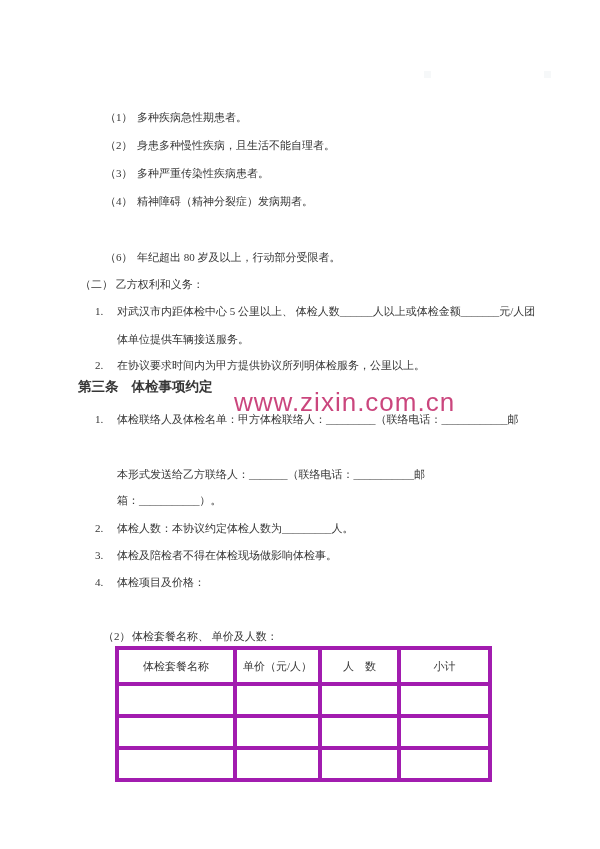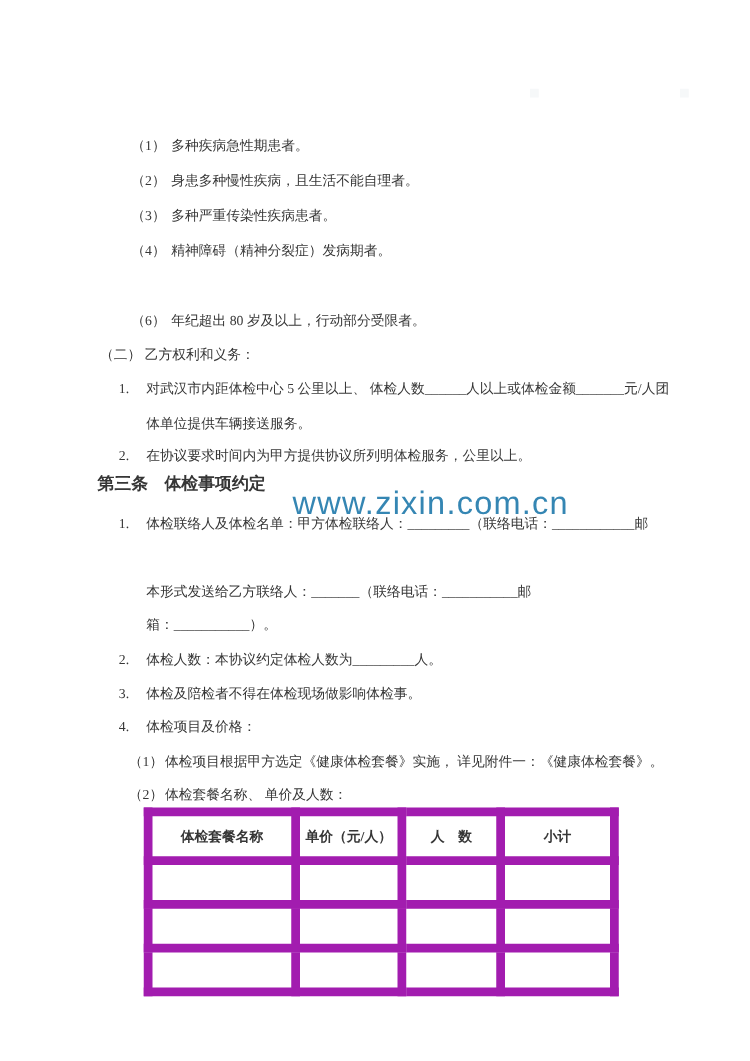--- a/index.html
+++ b/index.html
@@ -11,28 +11,28 @@
   .line {
     position:absolute; white-space:nowrap; font-size:11px; line-height:14px;
     z-index:2; color:#363636;
   }
   .num { display:inline-block; }
   .heading { font-weight:bold; font-size:13.5px; line-height:16px; }
   .heading .title { margin-left:13px; }
   .watermark {
     position:absolute; left:234px; top:387px; z-index:1;
     font-family:"Liberation Sans","DejaVu Sans",sans-serif;
-    font-size:26px; letter-spacing:1px; color:#0369a1; opacity:0.8;
+    font-size:26px; letter-spacing:1px; color:#be185d; opacity:0.8;
   }
   table.pkg {
     position:absolute; left:115px; top:646px; z-index:2;
     border-collapse:collapse; table-layout:fixed;
   }
   .pkg th, .pkg td {
-    border:7px solid #a21caf; font-weight:bold; font-size:11px;
+    border:4px solid #a21caf; font-weight:normal; font-size:11px;
     text-align:center; vertical-align:middle; padding:0; color:#363636;
   }
   .pkg th { height:32px; }
   .pkg td { height:28px; }
   .artifact { position:absolute; width:7px; height:7px; background:#f6f8f9; z-index:0; }
 </style>
 </head>
 <body>
 
 <div class="page">
@@ -81,23 +81,20 @@
   <div class="line" style="left:95px; top:521px;">
     <span class="num" style="width:22px;">2.</span><span>体检人数：本协议约定体检人数为_________人。</span>
   </div>
   <div class="line" style="left:95px; top:548px;">
     <span class="num" style="width:22px;">3.</span><span>体检及陪检者不得在体检现场做影响体检事。</span>
   </div>
   <div class="line" style="left:95px; top:575px;">
     <span class="num" style="width:22px;">4.</span><span>体检项目及价格：</span>
   </div>
 
-  <div class="line" style="left:103px; top:603px;">
-    <span class="num" style="width:29px;">（1）</span><span>体检项目根据甲方选定《健康体检套餐》实施， 详见附件一：《健康体检套餐》。</span>
-  </div>
   <div class="line" style="left:103px; top:629px;">
     <span class="num" style="width:29px;">（2）</span><span>体检套餐名称、 单价及人数：</span>
   </div>
 
   <table class="pkg">
     <colgroup>
       <col style="width:118px;">
         <col style="width:85px;">
         <col style="width:79px;">
         <col style="width:91px;">

